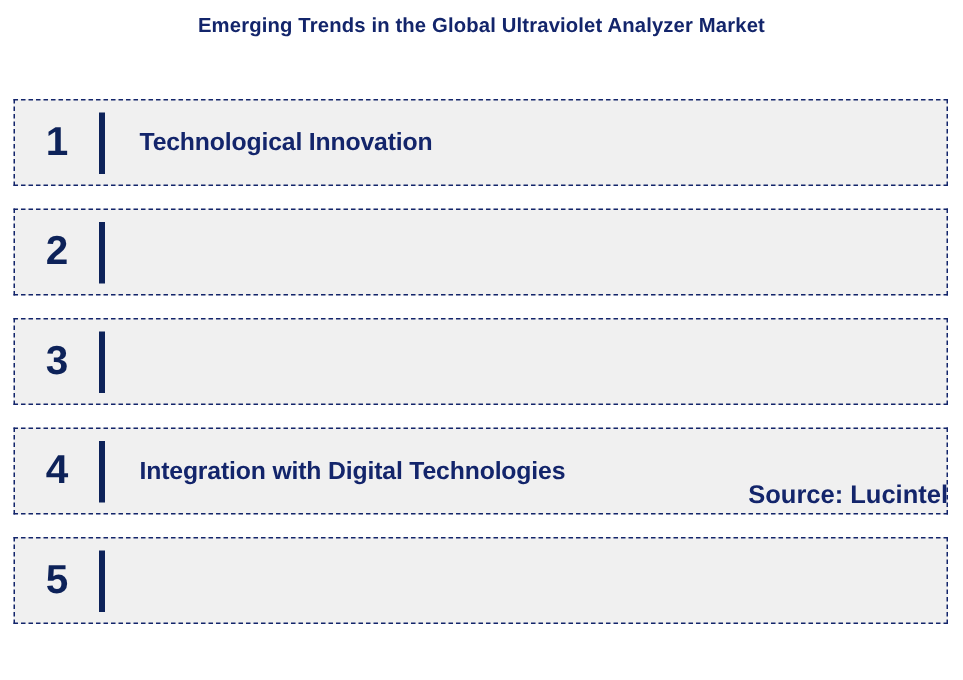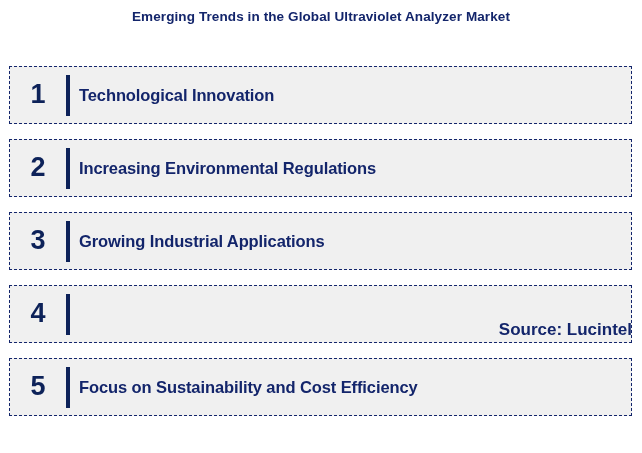--- a/index.html
+++ b/index.html
@@ -72,21 +72,21 @@
 
   .row-divider {
     flex: 0 0 4px;
     width: 4px;
     height: 41px;
     background: #0d2259;
   }
 
   .row-label {
     flex: 1 1 auto;
-    padding-left: 9px;
+    padding-left: 23px;
     font-size: 16.5px;
     font-weight: bold;
     color: #13256b;
     line-height: 20px;
     white-space: nowrap;
     letter-spacing: -0.1px;
   }
 
   
   .source {
@@ -110,37 +110,35 @@
 
     <div class="trend-row">
       <div class="row-number">1</div>
       <div class="row-divider"></div>
       <div class="row-label">Technological Innovation</div>
     </div>
 
     <div class="trend-row">
       <div class="row-number">2</div>
       <div class="row-divider"></div>
-      <div class="row-label">Increasing Environmental Regulations</div>
     </div>
 
     <div class="trend-row">
       <div class="row-number">3</div>
       <div class="row-divider"></div>
-      <div class="row-label">Growing Industrial Applications</div>
     </div>
 
     <div class="trend-row">
       <div class="row-number">4</div>
       <div class="row-divider"></div>
+      <div class="row-label">Integration with Digital Technologies</div>
     </div>
 
     <div class="trend-row">
       <div class="row-number">5</div>
       <div class="row-divider"></div>
-      <div class="row-label">Focus on Sustainability and Cost Efficiency</div>
     </div>
 
   </div>
 
   <div class="source">Source: Lucintel</div>
 
 </div>
 
 </body></html>

